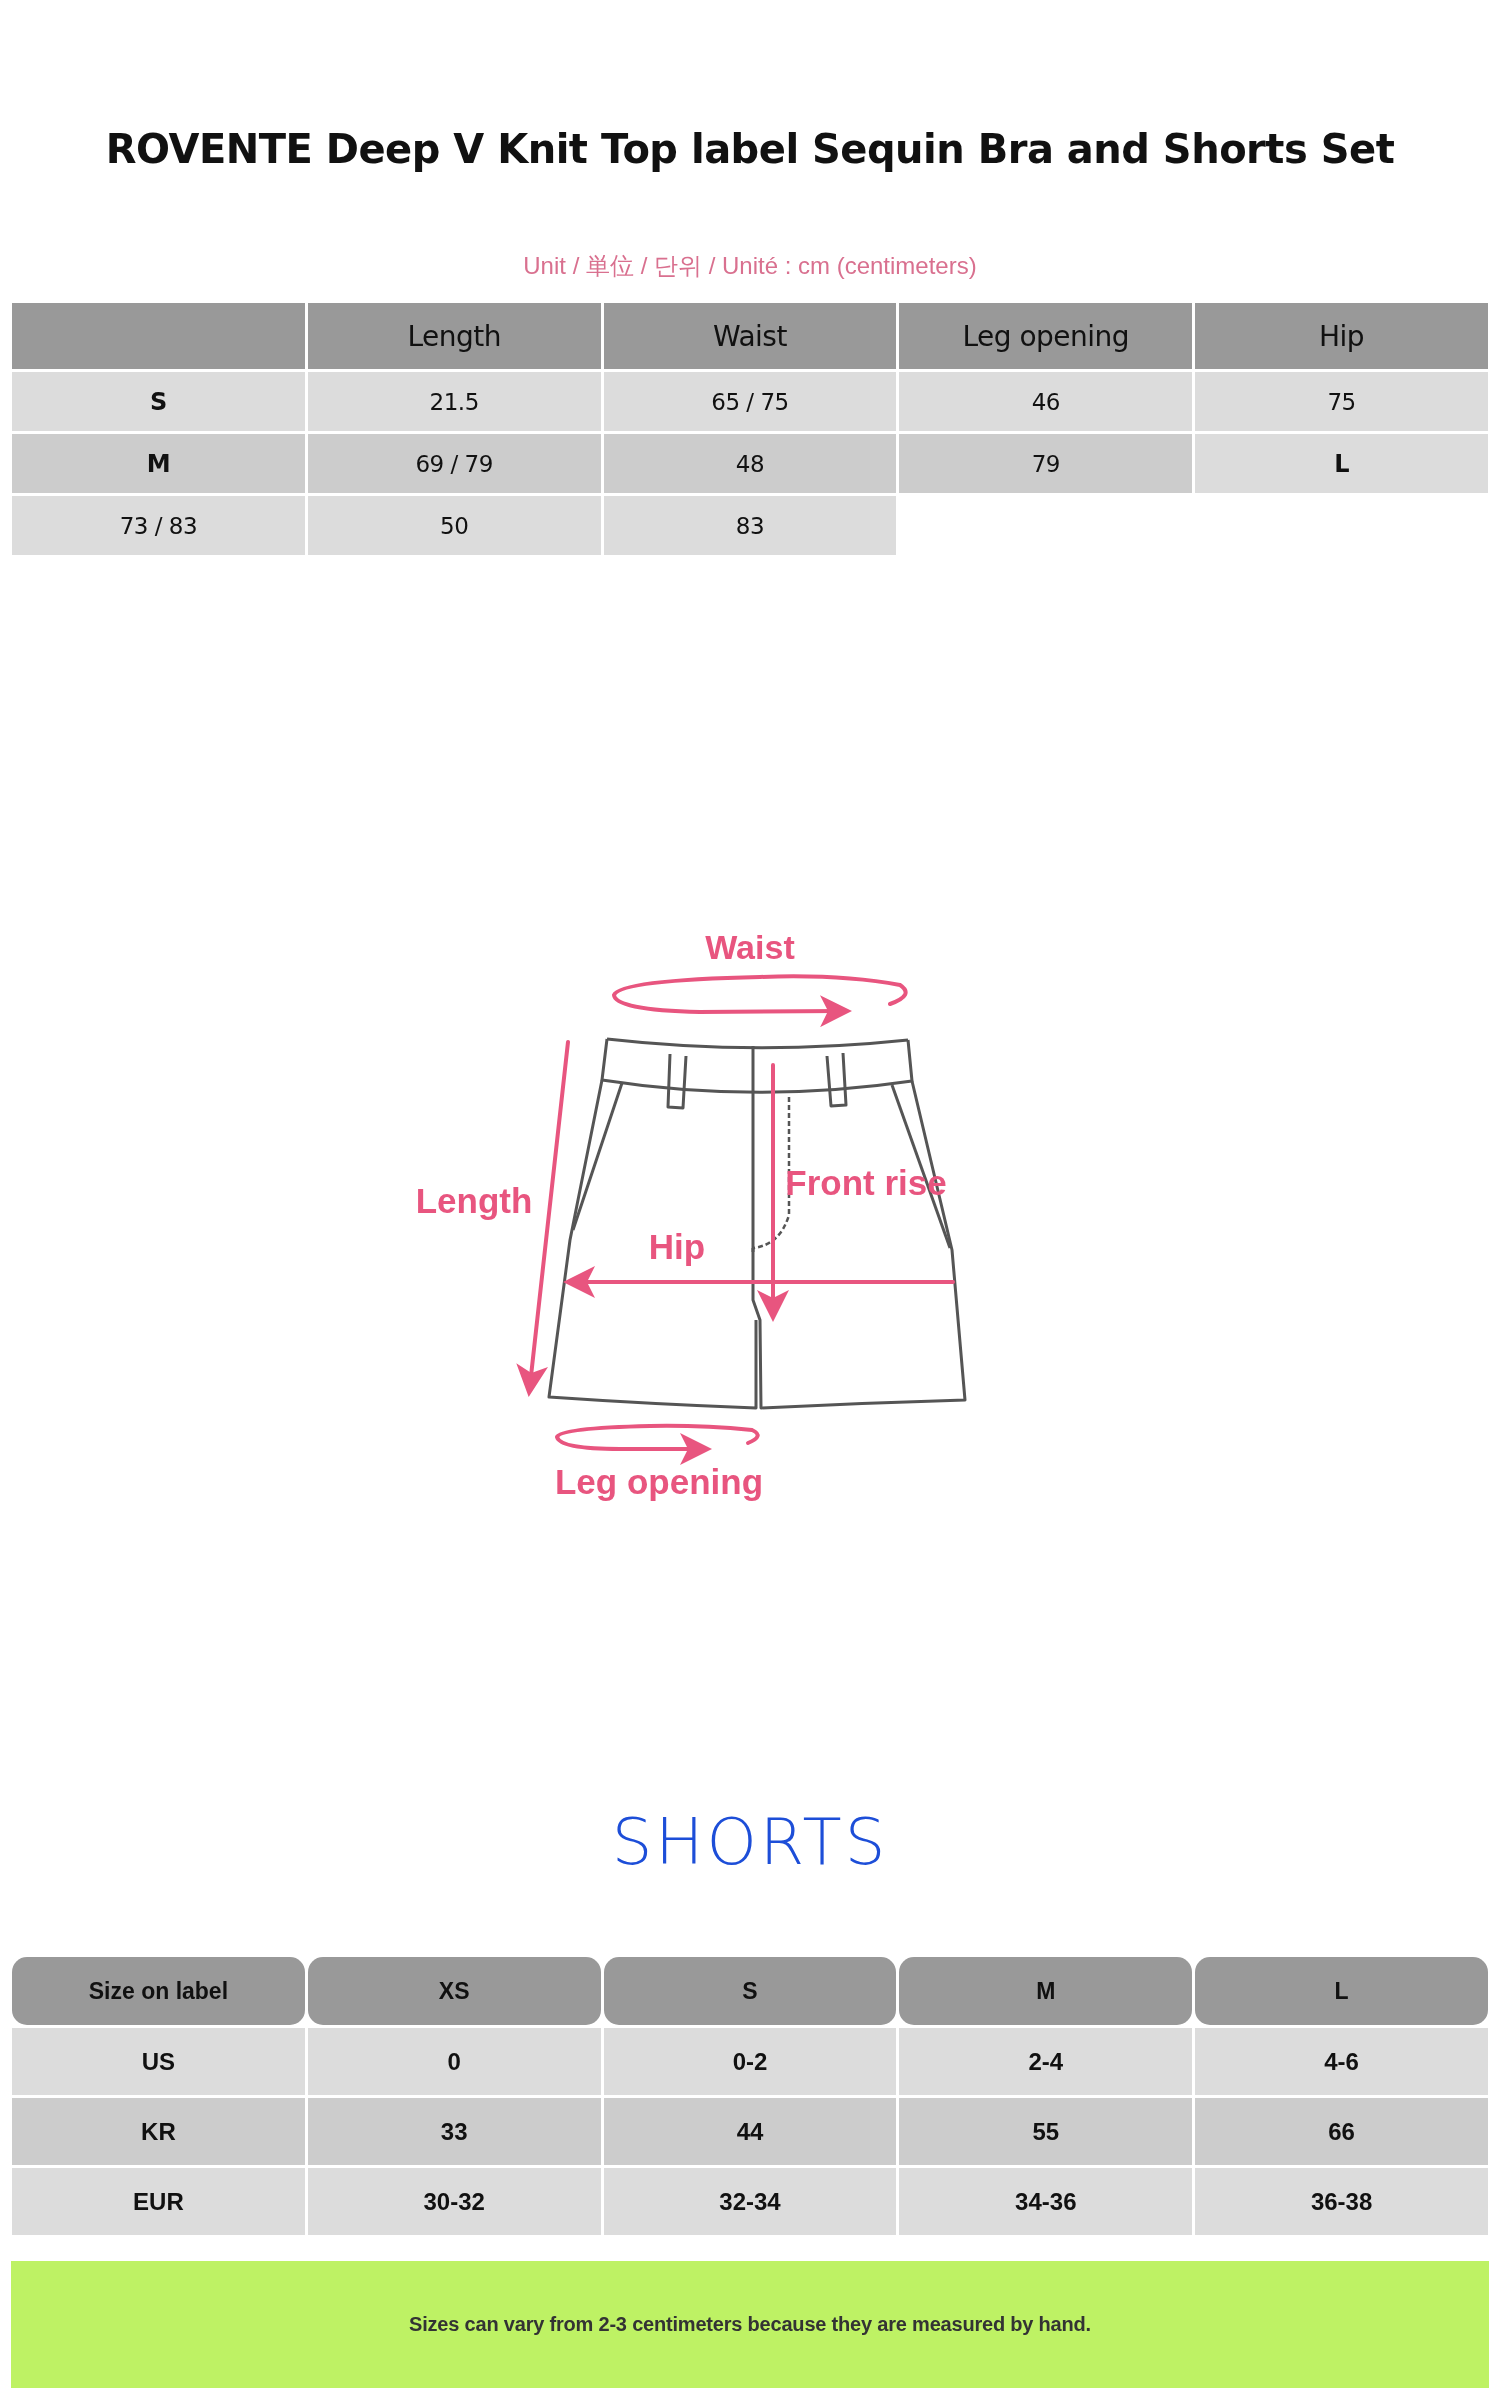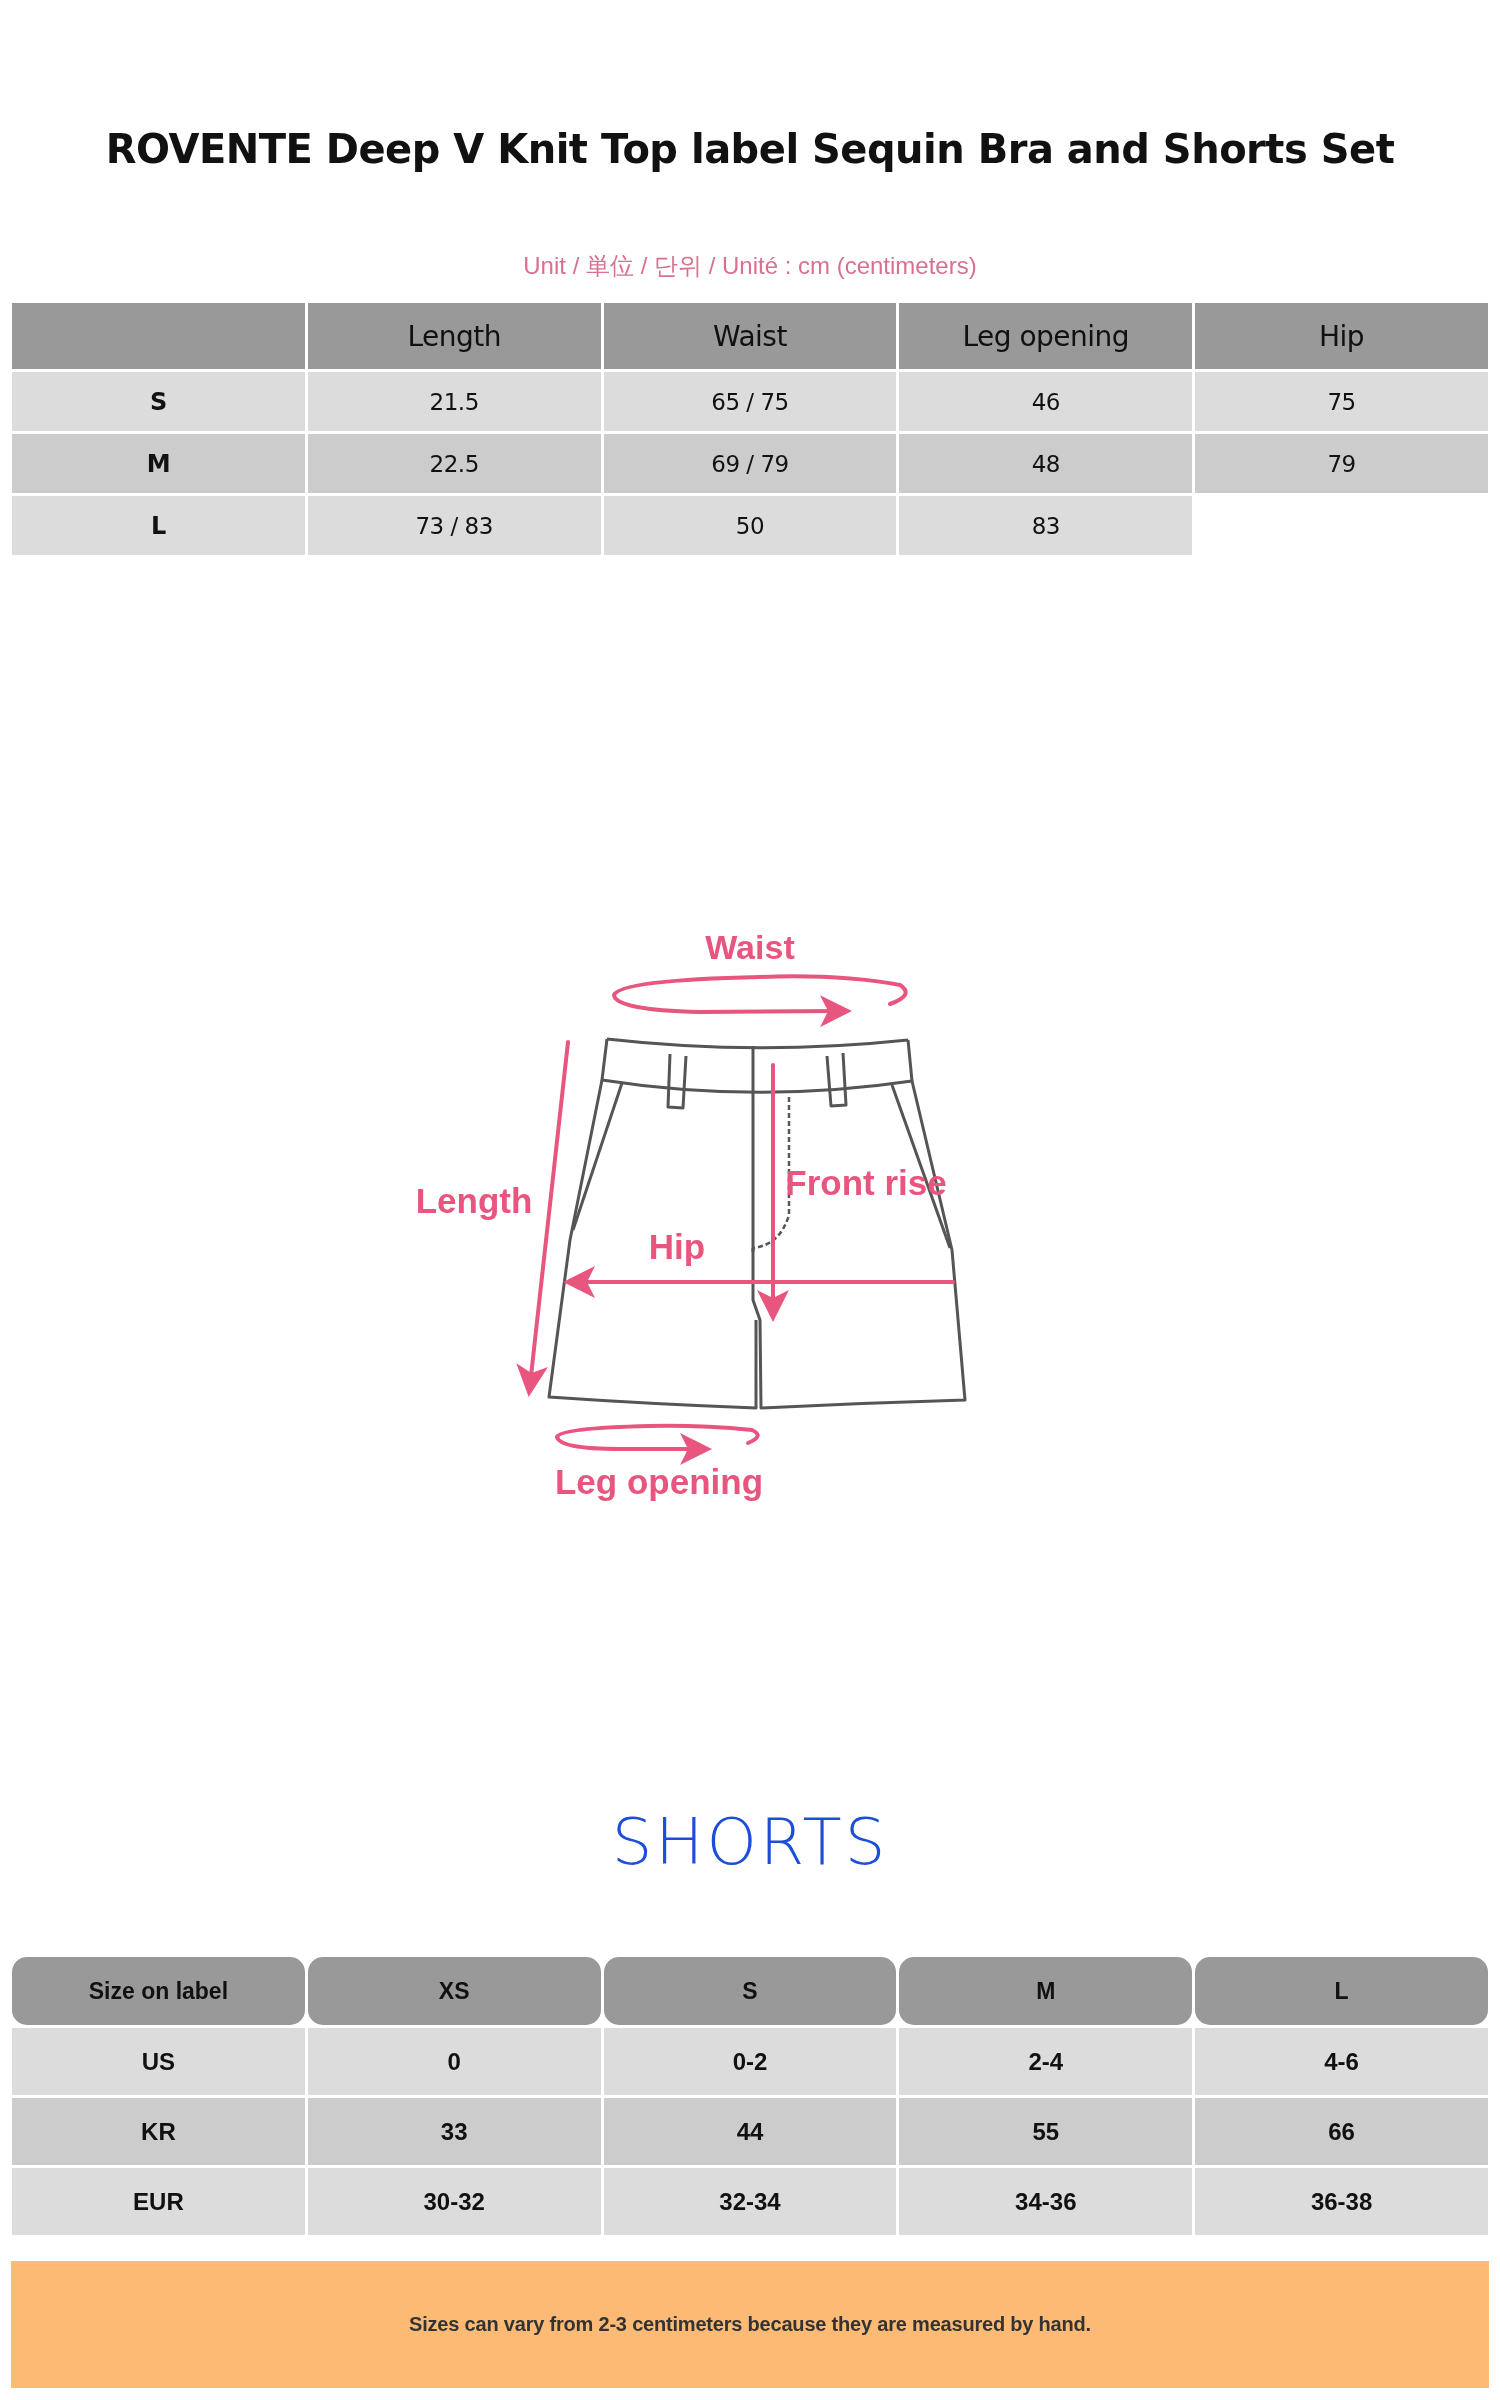--- a/index.html
+++ b/index.html
@@ -15,21 +15,21 @@
   .t2 { top: 1957px; }
   .t2 .hdr { height: 68px; background: #999999; font-family: "Liberation Sans", sans-serif; font-size: 23px; font-weight: bold; border-radius: 15px; }
   .t2 .row { height: 67px; font-family: "Liberation Sans", sans-serif; font-size: 24px; font-weight: bold; }
   .t2 .rowlabel { font-weight: bold; }
   .light { background: #dcdcdc; }
   .dark { background: #cccccc; }
   .diagram { position: absolute; left: 0; top: 0; width: 1500px; height: 1600px; }
   .diagram svg { position: absolute; left: 0; top: 0; }
   .dlabel { position: absolute; font-family: "Liberation Sans", sans-serif; font-weight: bold; color: #e8557f; white-space: nowrap; transform: translate(-50%, -50%); }
   .shorts-title { position: absolute; left: 0; top: 1805px; width: 1500px; text-align: center; font-family: "DejaVu Sans", sans-serif; font-size: 64px; font-weight: 300; letter-spacing: 3px; color: #1d4ed8; }
-  .footer { position: absolute; left: 11px; top: 2261px; width: 1478px; height: 127px; background: #fdba74; display: flex; align-items: center; justify-content: center; font-family: "Liberation Sans", sans-serif; font-size: 20px; font-weight: bold; color: #333; letter-spacing: -0.2px; }
+  .footer { position: absolute; left: 11px; top: 2261px; width: 1478px; height: 127px; background: #bef264; display: flex; align-items: center; justify-content: center; font-family: "Liberation Sans", sans-serif; font-size: 20px; font-weight: bold; color: #333; letter-spacing: -0.2px; }
 </style>
 </head>
 <body>
 
 <div class="title">ROVENTE Deep V Knit Top label Sequin Bra and Shorts Set</div>
 <div class="unit">Unit / 単位 / 단위 / Unité : cm (centimeters)</div>
 
 <div class="tbl t1">
   <div class="cell hdr"></div>
   <div class="cell hdr">Length</div>
@@ -37,21 +37,20 @@
   <div class="cell hdr">Leg opening</div>
   <div class="cell hdr">Hip</div>
 
   <div class="cell row light rowlabel">S</div>
   <div class="cell row light">21.5</div>
   <div class="cell row light">65 / 75</div>
   <div class="cell row light">46</div>
   <div class="cell row light">75</div>
 
   <div class="cell row dark rowlabel">M</div>
-  <div class="cell row dark">22.5</div>
   <div class="cell row dark">69 / 79</div>
   <div class="cell row dark">48</div>
   <div class="cell row dark">79</div>
 
   <div class="cell row light rowlabel">L</div>
   <div class="cell row light">73 / 83</div>
   <div class="cell row light">50</div>
   <div class="cell row light">83</div>
 </div>
 

